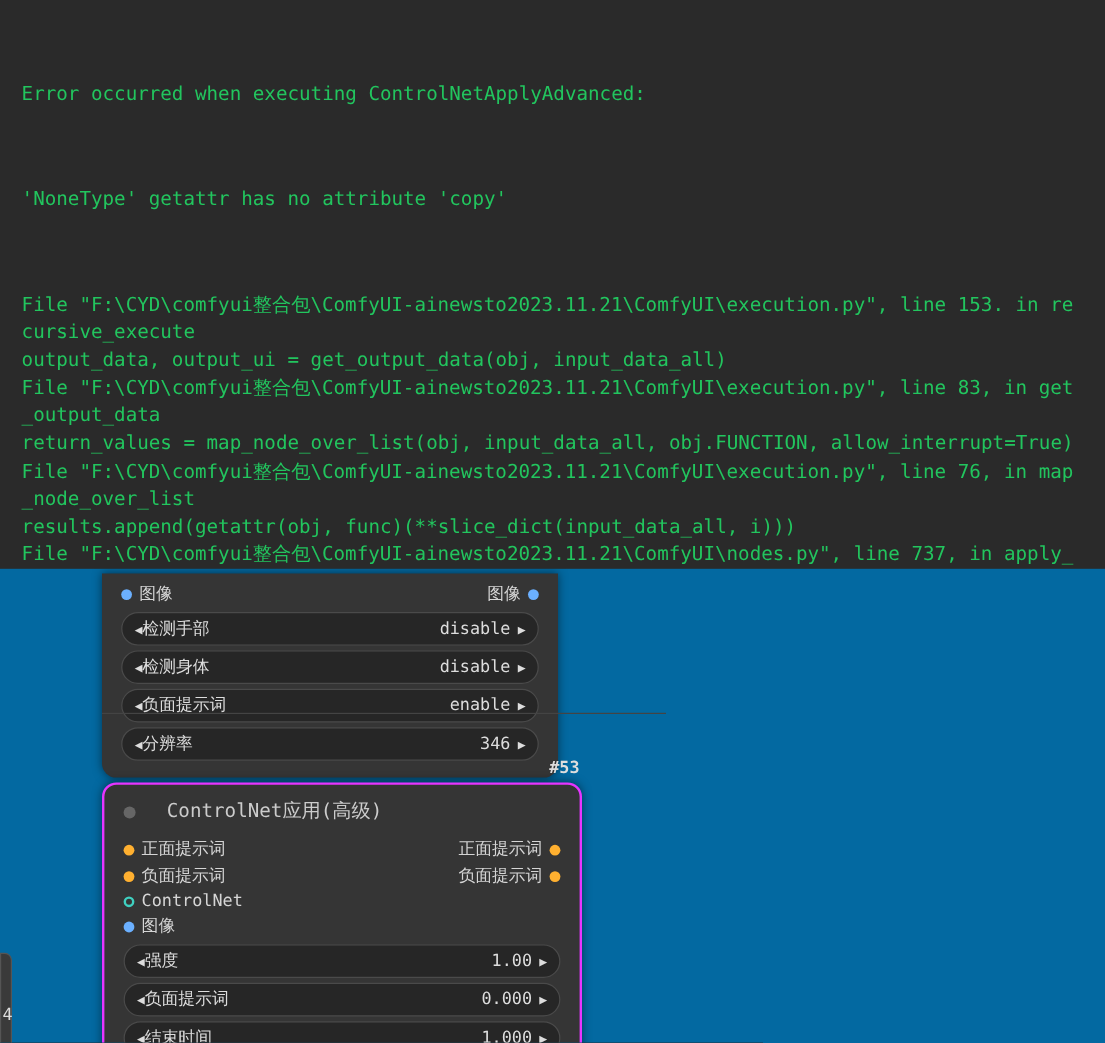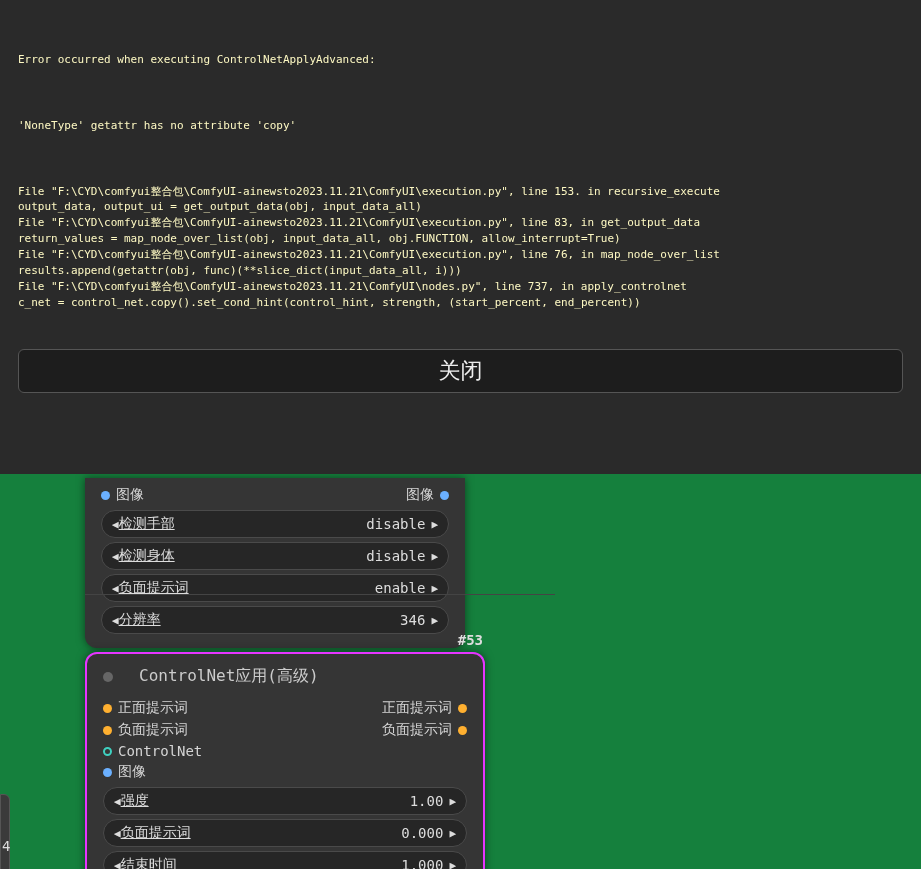--- a/index.html
+++ b/index.html
@@ -6,22 +6,22 @@
   body {
     width: 921px;
     height: 869px;
     background: #2a2a2a;
     font-family: "Microsoft YaHei", "SimSun", monospace;
     overflow: hidden;
     position: relative;
   }
   .error-panel {
     padding: 20px 18px 12px 18px;
-    color: #fef9c3;
-    font-size: 11px;
+    color: #22c55e;
+    font-size: 16px;
     line-height: 1.45;
     font-family: "SimSun", monospace;
     white-space: pre-wrap;
     word-break: break-all;
   }
   .error-title { margin-bottom: 18px; }
   .error-msg { margin-bottom: 18px; }
   .close-btn {
     margin: 10px 18px 0 18px;
     background: #1d1d1d;
@@ -31,21 +31,21 @@
     font-size: 22px;
     text-align: center;
     padding: 6px 0;
     cursor: pointer;
   }
   .canvas {
     position: absolute;
     left: 0; right: 0;
     top: 474px;
     bottom: 0;
-    background: #15803d;
+    background: #0369a1;
     overflow: hidden;
   }
   .canvas::after {
     content: "";
     position: absolute;
     left: 85px; top: 120px;
     width: 470px; height: 1px;
     background: #444;
   }
   .node {
@@ -115,21 +115,21 @@
     justify-content: space-between;
     background: #262626;
     border: 1px solid #4a4a4a;
     border-radius: 14px;
     margin: 4px 8px;
     padding: 4px 10px;
     color: #ddd;
     font-size: 14px;
     height: 28px;
   }
-  .widget .lbl { flex: 1; text-decoration: underline; }
+  .widget .lbl { flex: 1; }
   .widget .val { margin-right: 6px; }
   .tri {
     font-size: 11px;
     color: #ddd;
     user-select: none;
   }
   .tri-l::before { content: "◀"; }
   .tri-r::before { content: "▶"; }
   .sidebar-cap {
     position: absolute;

